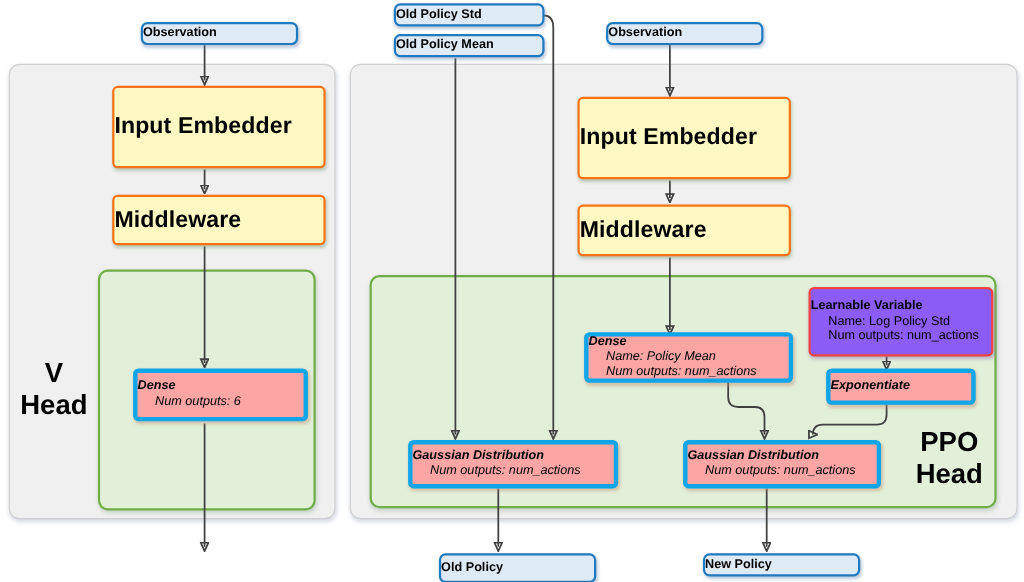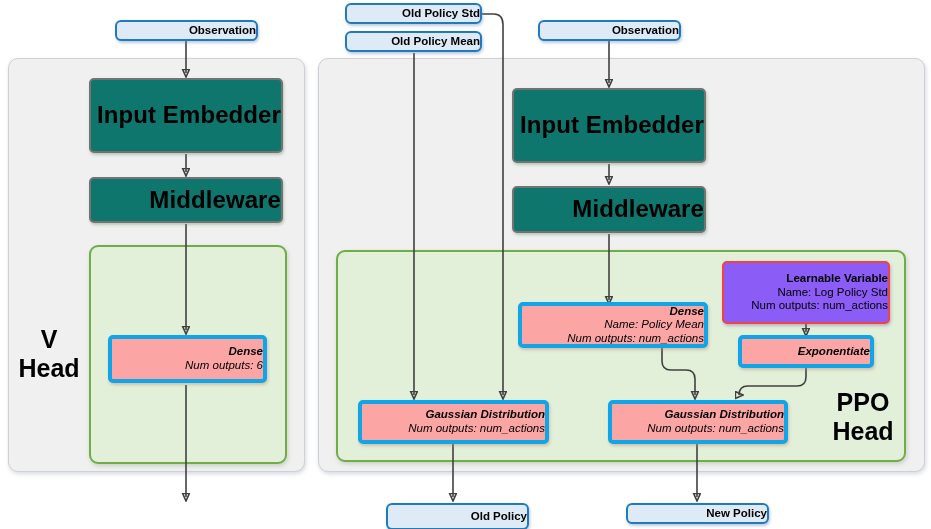--- a/index.html
+++ b/index.html
@@ -12,44 +12,44 @@
     box-shadow:1px 2px 4px rgba(120,130,160,.30);
   }
   
   .green-panel{
     position:absolute;background:#e2efd9;border:2px solid #70ad47;border-radius:9px;
     box-shadow:1px 2px 4px rgba(120,150,120,.35);
   }
   
   .node{
     position:absolute;box-sizing:border-box;display:flex;flex-direction:column;
-    align-items:flex-end;justify-content:center;text-align:center;
-    border-radius:5px;line-height:1.18;color:#000;
+    align-items:flex-start;justify-content:center;text-align:center;
+    border-radius:5px;line-height:1.18;color:#000;margin-left:13px;
   }
   .node.green{
-    background:#0f766e;border:2px solid #737373;
-    font-weight:bold;font-size:24px;letter-spacing:.1px;
+    background:#fef9c3;border:2px solid #f97316;
+    font-weight:bold;font-size:21px;letter-spacing:.1px;
     box-shadow:1px 2px 3px rgba(120,150,120,.45);
   }
   .node.orange{
     background:#fca5a5;border:4px solid #0ea5e9;
     box-shadow:1px 2px 3px rgba(190,140,110,.45);
     font-style:italic;
   }
   .node.purple{
     background:#8b5cf6;border:2px solid #ef4444;
     box-shadow:1px 2px 3px rgba(140,110,170,.45);
   }
   .node.blue{
     background:#deeaf6;border:2px solid #1f7ac0;border-radius:6px;
     box-shadow:1px 2px 3px rgba(110,140,180,.45);
     font-size:11.5px;font-weight:bold;
   }
   .ttl{font-weight:bold;font-size:11.5px;}
-  .sub{font-size:11.5px;font-weight:normal;}
+  .sub{font-size:11.5px;font-weight:normal;padding-left:16px;}
   .node.orange .ttl, .node.purple .ttl{font-weight:bold;}
 
   
   .head-label{
     position:absolute;font-weight:bold;font-size:25px;color:#000;text-align:center;
     line-height:1.15;white-space:pre-line;
   }
 
   
   #wires{position:absolute;left:0;top:0;width:931px;height:529px;pointer-events:none;}

